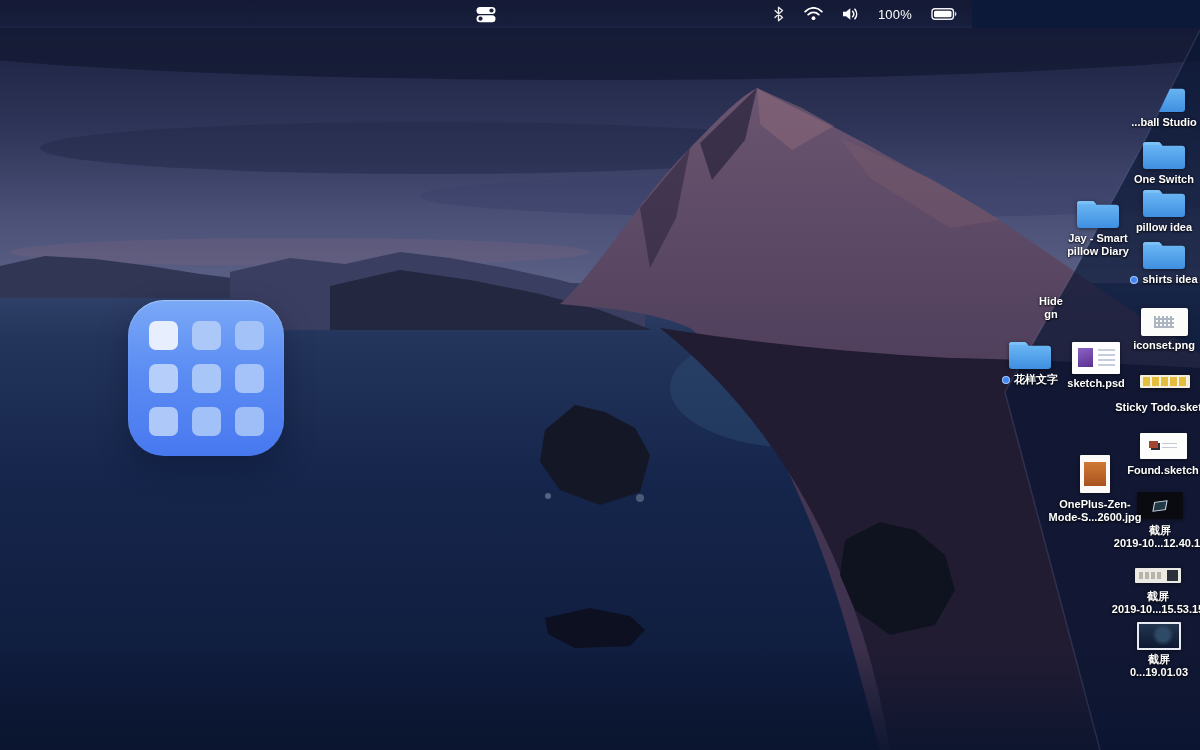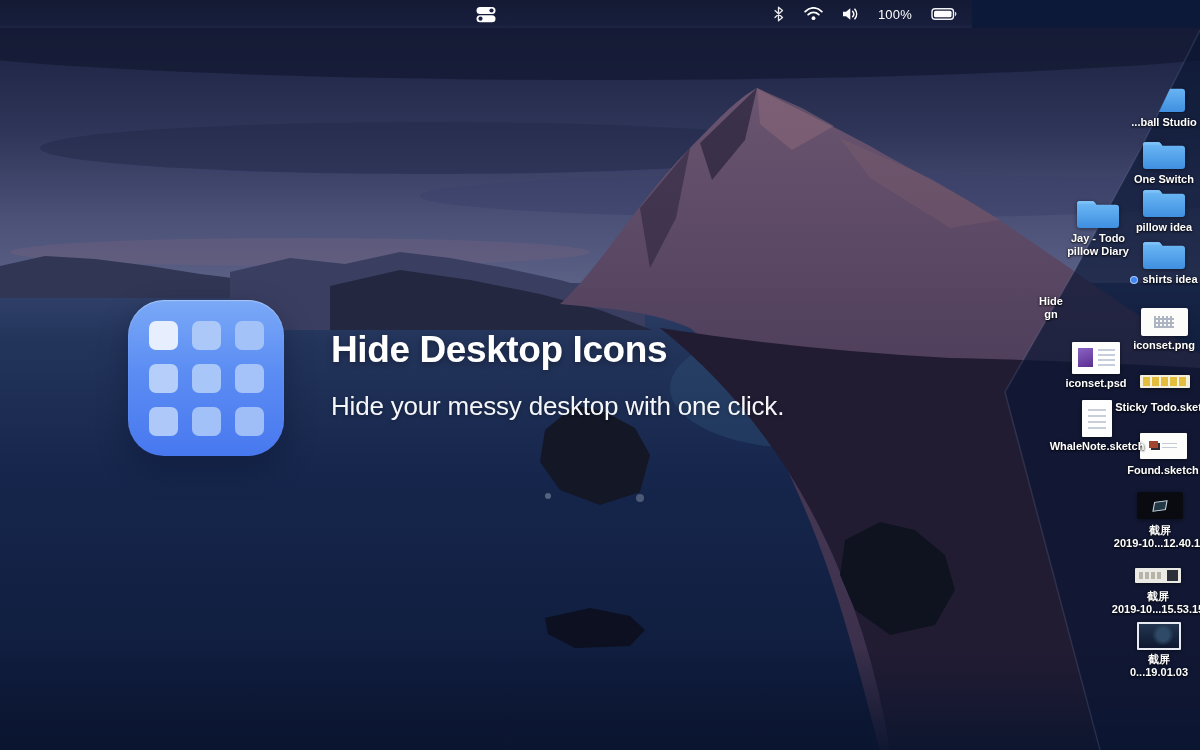--- a/index.html
+++ b/index.html
@@ -228,35 +228,42 @@
           <div class="line">2019-10...15.53.15</div>
         </div></div>
       <div class="desktop-icon" style="left: 1159px; top: 622px;"><div class="thumb t-shot-photo"></div><div class="label">
           <div class="line">截屏</div>
           <div class="line">0...19.01.03</div>
         </div></div>
       <div class="desktop-icon" style="left: 1098px; top: 196px;"><div class="thumb t-folder"><svg width="46" height="33" viewBox="0 0 46 33">
             <path d="M2 8 a3 3 0 0 1 3-3 h12 a3 3 0 0 1 2.2 1 l2.4 2.7 H41 a3 3 0 0 1 3 3 V29 a3 3 0 0 1-3 3 H5 a3 3 0 0 1-3-3 Z" fill="url(#foldg)"></path>
             <path d="M2 8 a3 3 0 0 1 3-3 h12 a3 3 0 0 1 2.2 1 l1.6 1.8 H2 Z" fill="#7cc1f7"></path>
           </svg></div><div class="label">
-          <div class="line">Jay - Todo</div>
+          <div class="line">Jay - Smart</div>
           <div class="line">pillow Diary</div>
         </div></div>
       <div class="desktop-icon" style="left: 1096px; top: 342px;"><div class="thumb t-mockup"></div><div class="label">
-          <div class="line">iconset.psd</div>
-        </div></div>
-      <div class="desktop-icon" style="left: 1097px; top: 400px;"><div class="thumb t-whalenote"></div><div class="label">
-          <div class="line">WhaleNote.sketch</div>
+          <div class="line">sketch.psd</div>
+        </div></div>
+      <div class="desktop-icon" style="left: 1095px; top: 455px;"><div class="thumb t-oneplus gap-oneplus"></div><div class="label">
+          <div class="line">OnePlus-Zen-</div>
+          <div class="line">Mode-S...2600.jpg</div>
         </div></div>
       <div class="desktop-icon" style="left: 1051px; top: 292px;">
         <div class="label">
           <div class="line">Hide</div>
           <div class="line">gn</div>
         </div>
       </div>
+      <div class="desktop-icon" style="left: 1030px; top: 337px;"><div class="thumb t-folder"><svg width="46" height="33" viewBox="0 0 46 33">
+            <path d="M2 8 a3 3 0 0 1 3-3 h12 a3 3 0 0 1 2.2 1 l2.4 2.7 H41 a3 3 0 0 1 3 3 V29 a3 3 0 0 1-3 3 H5 a3 3 0 0 1-3-3 Z" fill="url(#foldg)"></path>
+            <path d="M2 8 a3 3 0 0 1 3-3 h12 a3 3 0 0 1 2.2 1 l1.6 1.8 H2 Z" fill="#7cc1f7"></path>
+          </svg></div><div class="label">
+          <div class="line"><span class="tagdot"></span>花样文字</div>
+        </div></div>
     </div>
 
   <div class="menubar">
     <div class="menubar-center">
       <svg width="21" height="17" viewBox="0 0 21 17">
         <rect x="1" y="1" width="19" height="7" rx="3.5" fill="#ffffff"></rect>
         <circle cx="16" cy="4.5" r="2.1" fill="#1b2244"></circle>
         <rect x="1" y="9.2" width="19" height="7" rx="3.5" fill="#ffffff"></rect>
         <circle cx="5" cy="12.7" r="2.1" fill="#1b2244"></circle>
       </svg>
@@ -296,18 +303,14 @@
     <span></span>
       <span></span>
       <span></span>
     <span></span>
       <span></span>
       <span></span>
     <span></span>
       <span></span>
       <span></span>
   </div>
-  <div class="hero-text">
-    <div class="hero-title">Hide Desktop Icons</div>
-    <div class="hero-subtitle">Hide your messy desktop with one click.</div>
-  </div>
 
 </div>
 
 </body></html>

